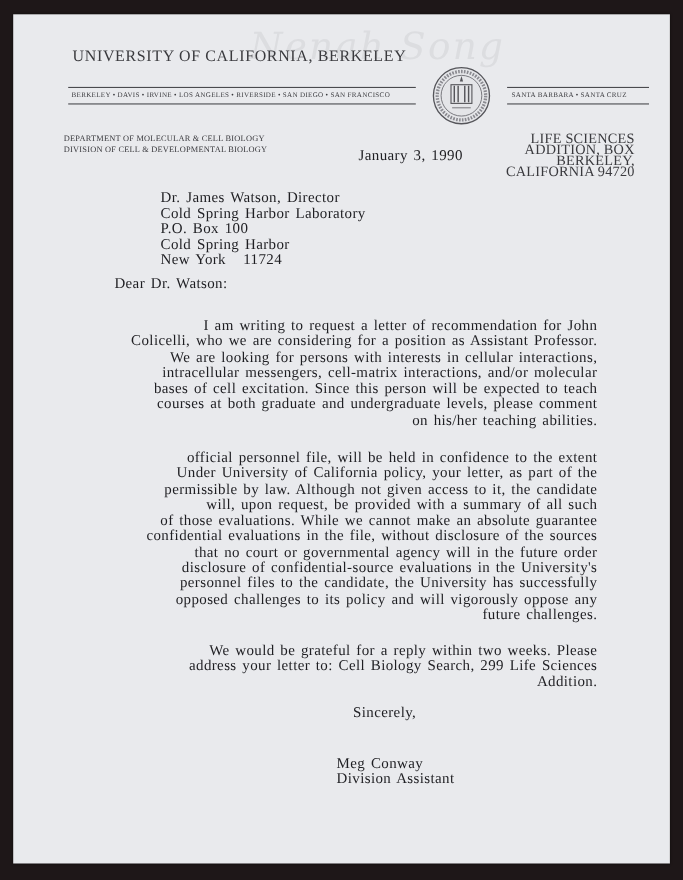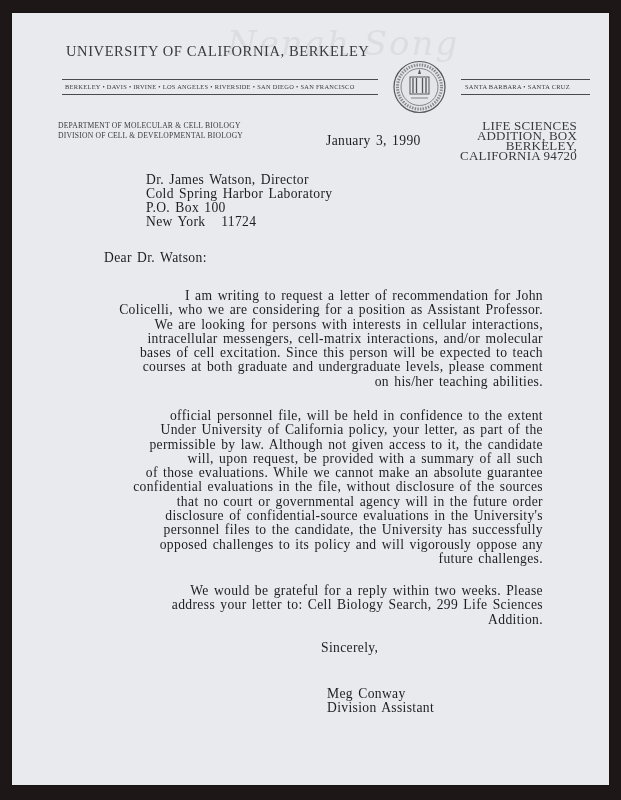--- a/index.html
+++ b/index.html
@@ -120,21 +120,21 @@
     .para .line { display: block; white-space: nowrap; }
     .para .indent { padding-left: 35px; }
     .p1 { top: 276px; }
     .p2 { top: 396px; }
     .p3 { top: 571px; }
     .closing {
       left: 309px;
       top: 627px;
     }
     .sig {
-      left: 315px;
+      left: 294px;
       top: 674px;
       line-height: 14px;
     }
     .sig .line, .recipient .line { display: block; white-space: nowrap; }
   </style>
 </head>
 <body>
 
 <div class="paper">
 
@@ -174,20 +174,21 @@
     <div>LIFE SCIENCES ADDITION, BOX</div>
     <div>BERKELEY, CALIFORNIA 94720</div>
   </div>
 
   <div class="abs typed date">January 3, 1990</div>
 
   <div class="abs typed recipient">
     <span class="line">Dr. James Watson, Director</span>
     <span class="line">Cold Spring Harbor Laboratory</span>
     <span class="line">P.O. Box 100</span>
+    <span class="line">Cold Spring Harbor</span>
     <span class="line" style="white-space: pre;">New York   11724</span>
   </div>
 
   <div class="abs typed salutation">Dear Dr. Watson:</div>
 
   <div class="abs typed para p1">
     <span class="line indent">I am writing to request a letter of recommendation for John</span>
     <span class="line">Colicelli, who we are considering for a position as Assistant Professor.</span>
     <span class="line">We are looking for persons with interests in cellular interactions,</span>
     <span class="line">intracellular messengers, cell-matrix interactions, and/or molecular</span>

